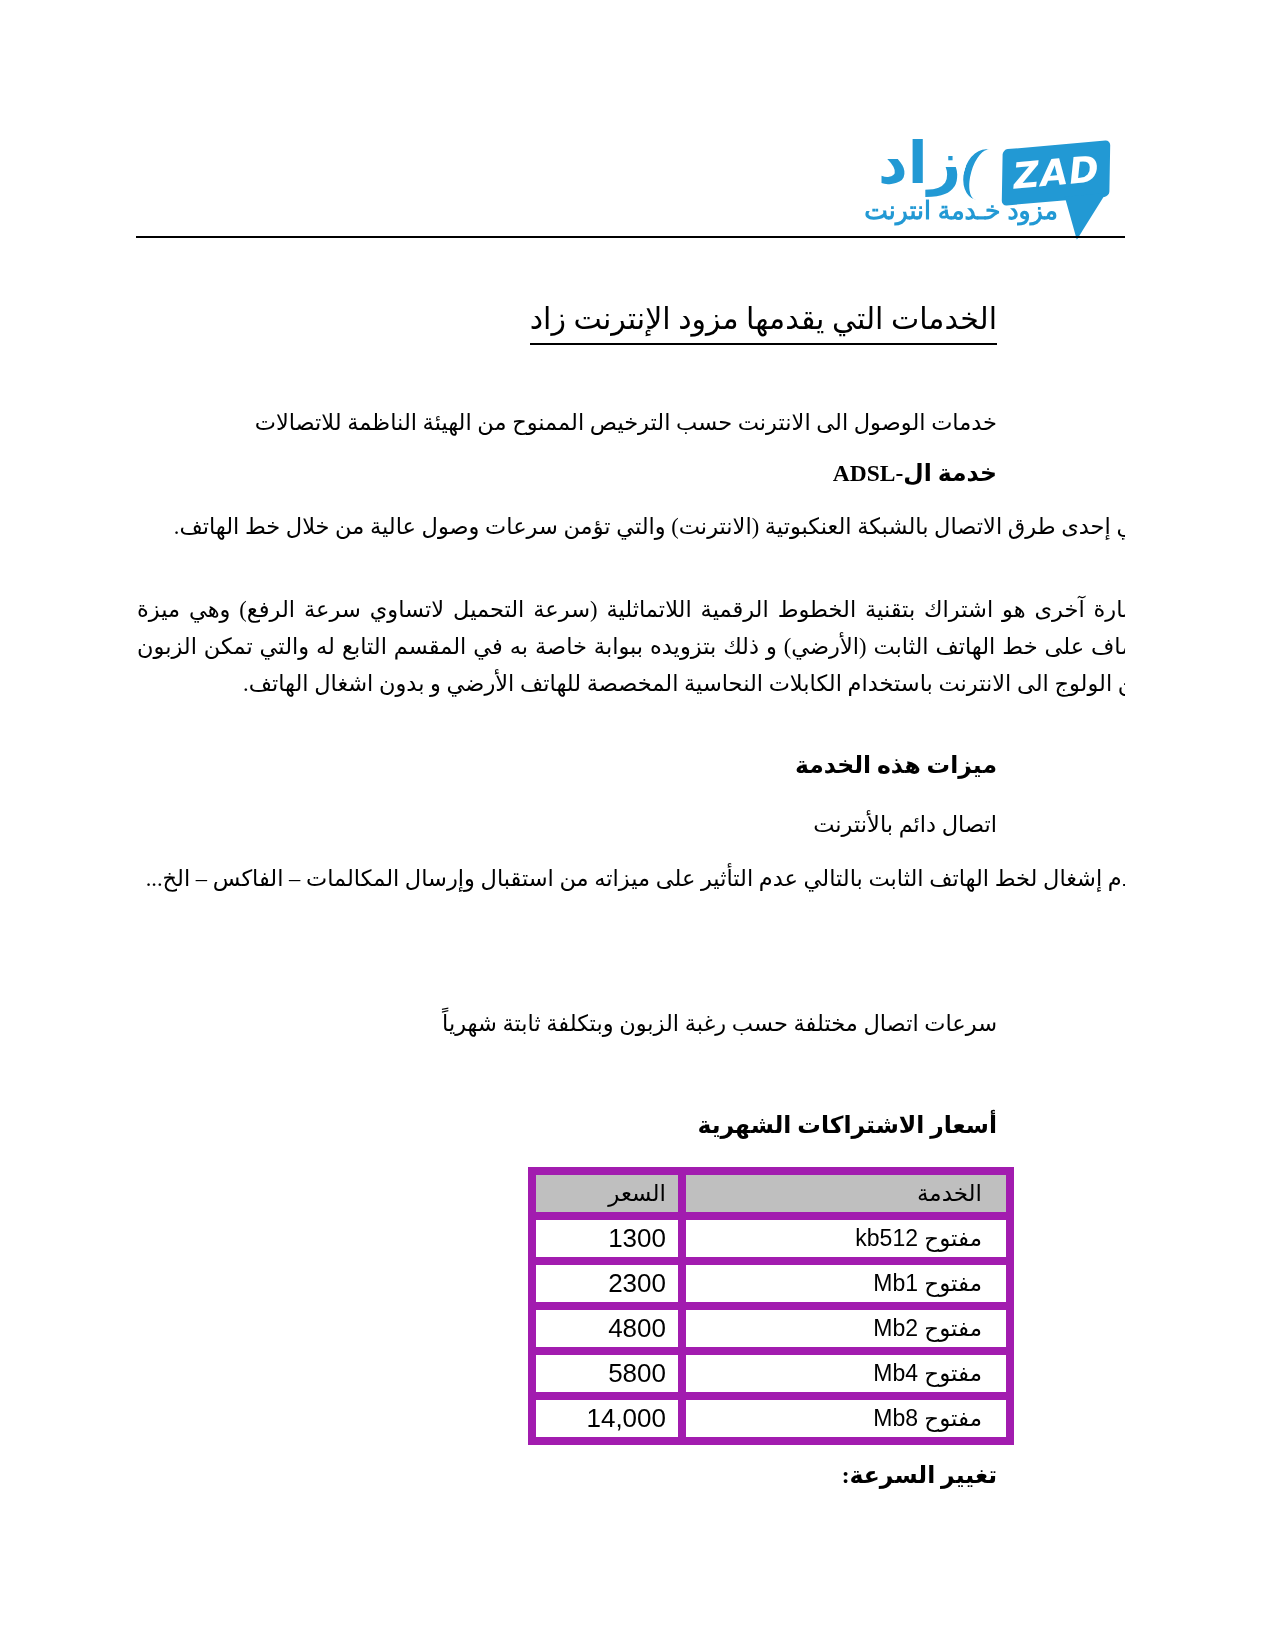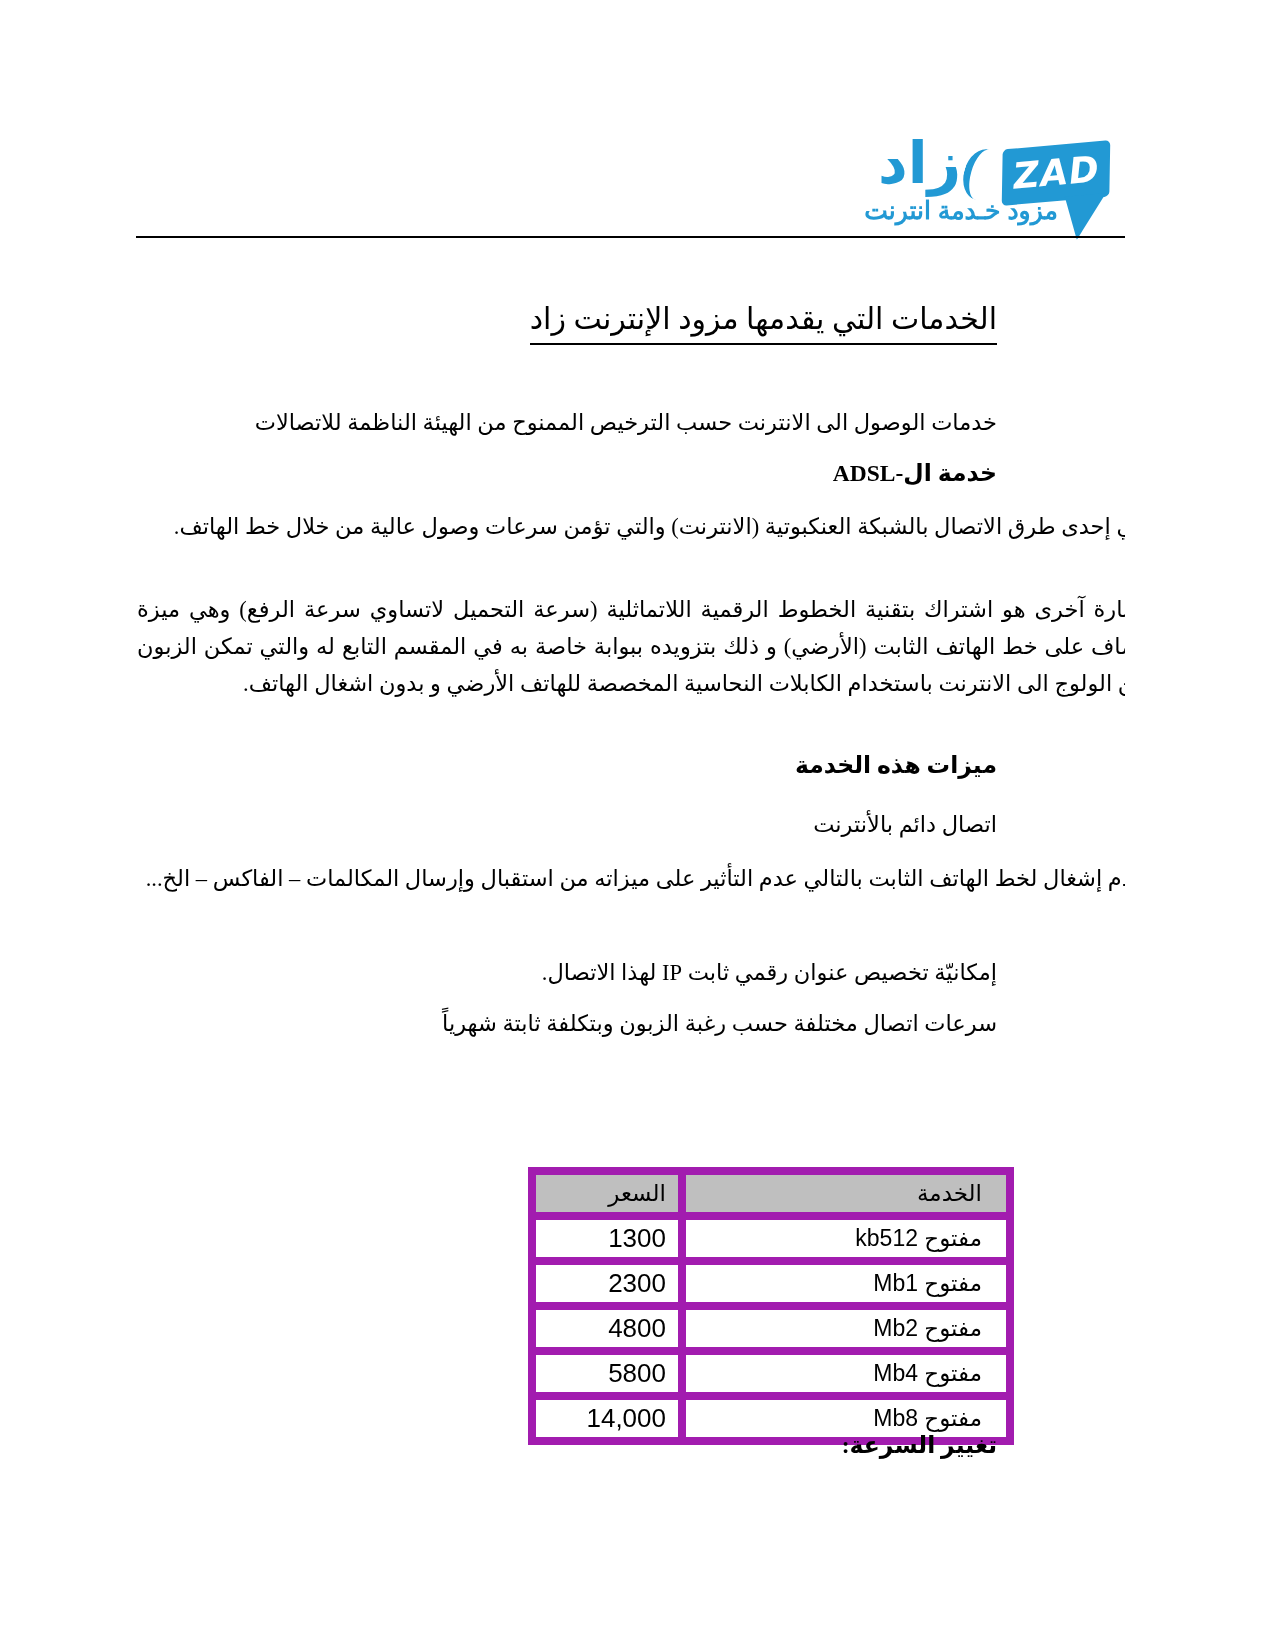--- a/index.html
+++ b/index.html
@@ -87,23 +87,23 @@
   <div class="line-right bold-head" style="top:458px;">خدمة ال-ADSL</div>
 
   <div class="para-block body-text" style="top:508px;">هي إحدى طرق الاتصال بالشبكة العنكبوتية (الانترنت) والتي تؤمن سرعات وصول عالية من خلال خط الهاتف.</div>
 
   <div class="para-block body-text" style="top:591px;">بعبارة آخرى هو اشتراك بتقنية الخطوط الرقمية اللاتماثلية (سرعة التحميل لاتساوي سرعة الرفع) وهي ميزة تضاف على خط الهاتف الثابت (الأرضي) و ذلك بتزويده ببوابة خاصة به في المقسم التابع له والتي تمكن الزبون من الولوج الى الانترنت باستخدام الكابلات النحاسية المخصصة للهاتف الأرضي و بدون اشغال الهاتف.</div>
 
   <div class="line-right bold-head" style="top:750px;">ميزات هذه الخدمة</div>
 
   <div class="line-right body-text" style="top:806px;">اتصال دائم بالأنترنت</div>
   <div class="para-block body-text" style="top:860px;">عدم إشغال لخط الهاتف الثابت بالتالي عدم التأثير على ميزاته من استقبال وإرسال المكالمات – الفاكس – الخ...</div>
-  <div class="line-right body-text" style="top:954px;">إمكانيّة تخصيص عنوان رقمي ثابت IP لهذا الاتصال.</div>
   <div class="line-right body-text" style="top:1005px;">سرعات اتصال مختلفة حسب رغبة الزبون وبتكلفة ثابتة شهرياً</div>
 
+  <div class="line-right bold-head" style="top:1110px;">أسعار الاشتراكات الشهرية</div>
 
   <div class="table-wrap">
     <table class="price-table">
       <thead>
         <tr>
           <th class="svc-h">الخدمة</th>
           <th class="price-h">السعر</th>
         </tr>
       </thead>
       <tbody>
@@ -124,15 +124,15 @@
             <td class="price">5800</td>
           </tr>
           <tr>
             <td class="svc">مفتوح  Mb8</td>
             <td class="price">14,000</td>
           </tr>
         </tbody>
     </table>
   </div>
 
-  <div class="line-right bold-head" style="top:1430px;">تغيير السرعة:</div>
+  <div class="line-right bold-head" style="top:1460px;">تغيير السرعة:</div>
 
 </div>
 
 </body></html>

